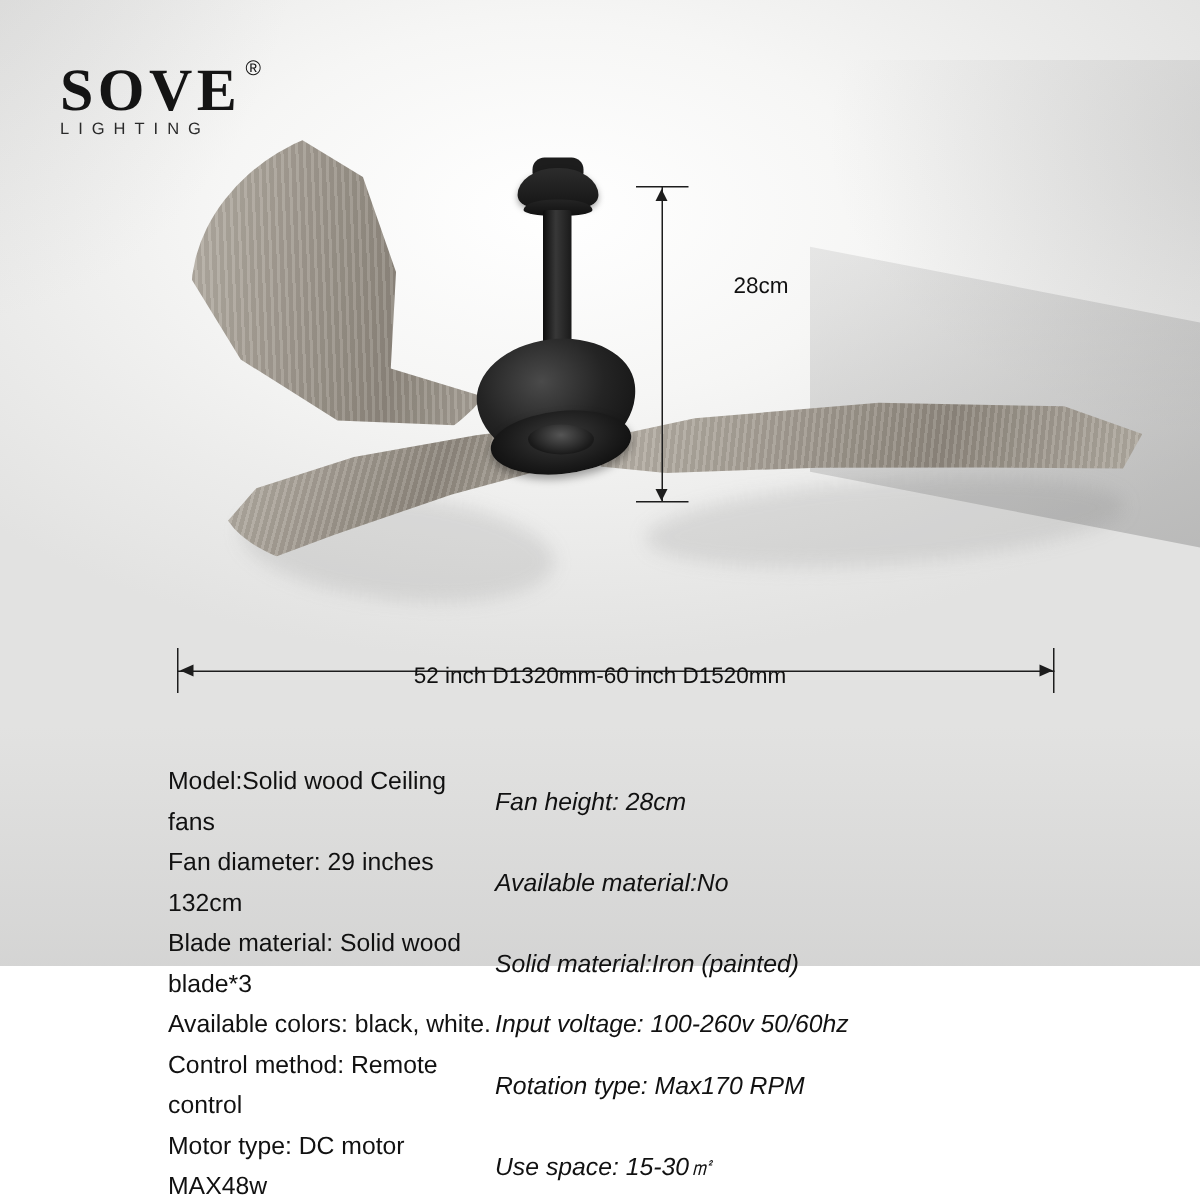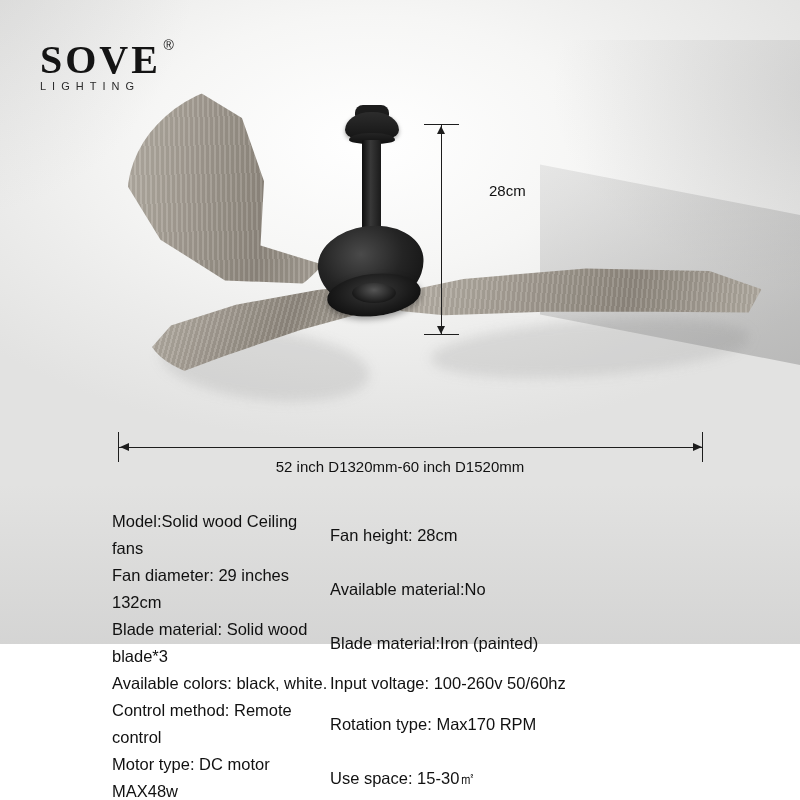--- a/index.html
+++ b/index.html
@@ -268,21 +268,21 @@
   .dim-h-arrow-right {
     position: absolute;
     left: 693px; top: 443px;
     width: 0; height: 0;
     border-top: 4px solid transparent;
     border-bottom: 4px solid transparent;
     border-left: 9px solid #1d1d1d;
   }
   .dim-h-label {
     position: absolute;
-    left: 0; top: 458px;
+    left: 0; top: 442px;
     width: 800px;
     text-align: center;
     font-size: 15px;
     color: #111;
   }
 
   
   .specs {
     position: absolute;
     left: 0;
@@ -298,20 +298,21 @@
     width: 800px;
     align-items: center;
   }
   .spec-col-left {
     width: 330px;
     padding-left: 112px;
     box-sizing: border-box;
   }
   .spec-col-right {
     flex: 1;
+    font-style: italic;
   }
 </style>
 </head>
 <body>
 
 <div class="page">
 
   <div class="photo">
     <div class="ceiling-shade-left"></div>
     <div class="ceiling-shade-right"></div>
@@ -359,21 +360,21 @@
     <div class="spec-row">
       <div class="spec-col-left">Model:Solid wood Ceiling fans</div>
       <div class="spec-col-right">Fan height: 28cm</div>
     </div>
     <div class="spec-row">
       <div class="spec-col-left">Fan diameter: 29 inches 132cm</div>
       <div class="spec-col-right">Available material:No</div>
     </div>
     <div class="spec-row">
       <div class="spec-col-left">Blade material: Solid wood blade*3</div>
-      <div class="spec-col-right">Blade material:Iron (painted)</div>
+      <div class="spec-col-right">Solid material:Iron (painted)</div>
     </div>
     <div class="spec-row">
       <div class="spec-col-left">Available colors: black, white.</div>
       <div class="spec-col-right">Input voltage: 100-260v 50/60hz</div>
     </div>
     <div class="spec-row">
       <div class="spec-col-left">Control method: Remote control</div>
       <div class="spec-col-right">Rotation type: Max170 RPM</div>
     </div>
     <div class="spec-row">

